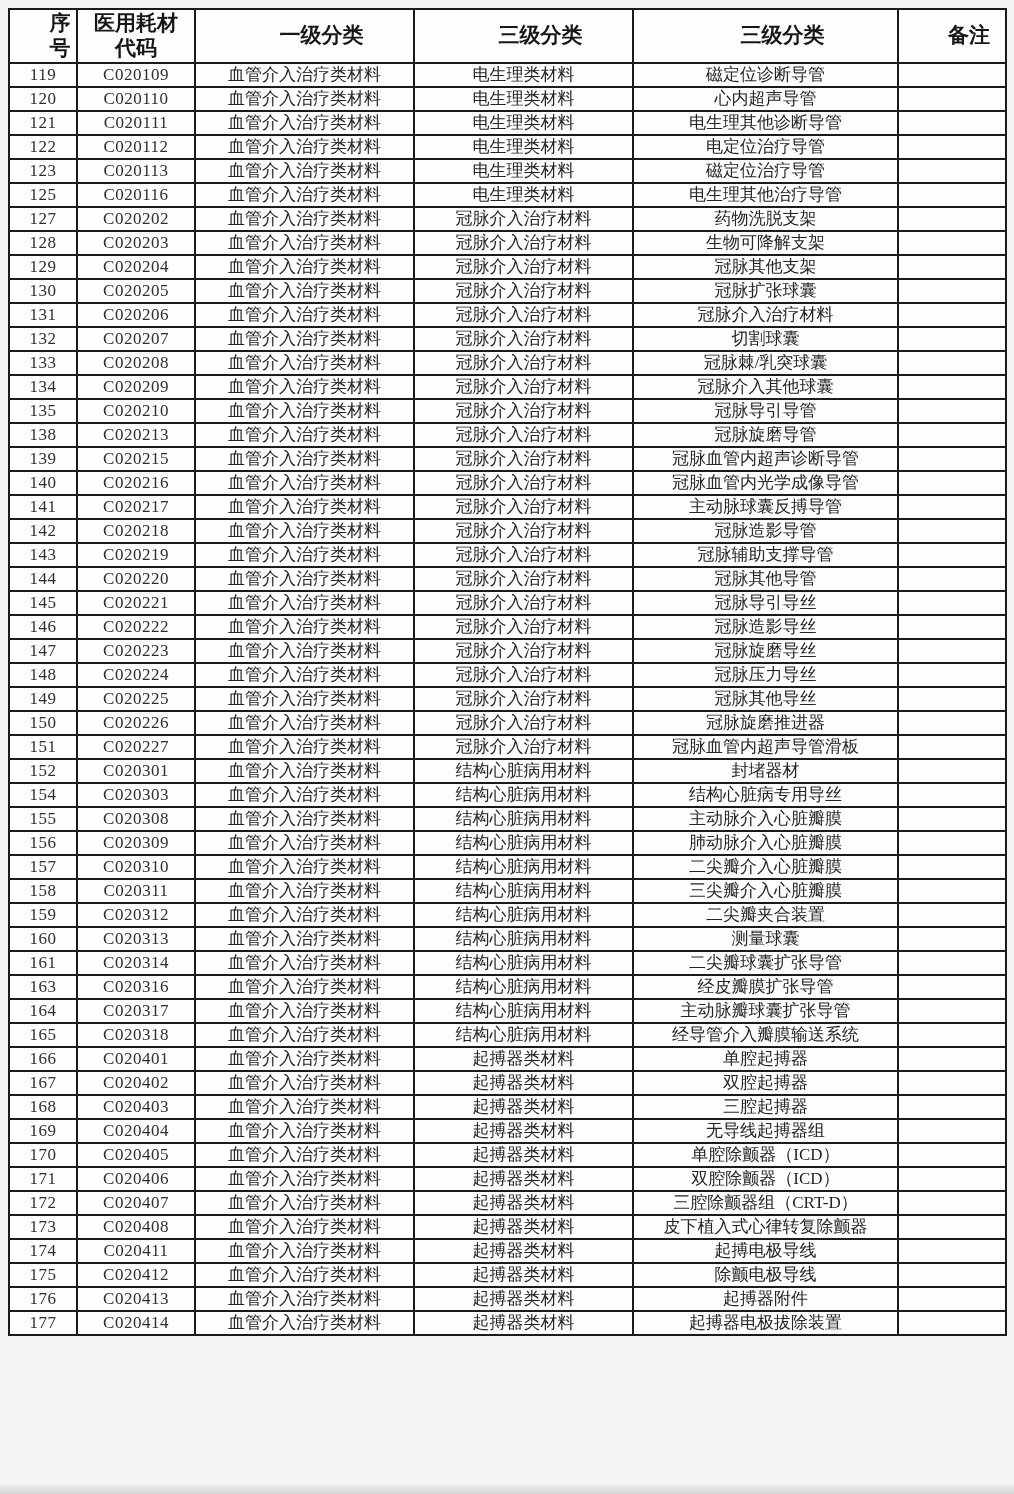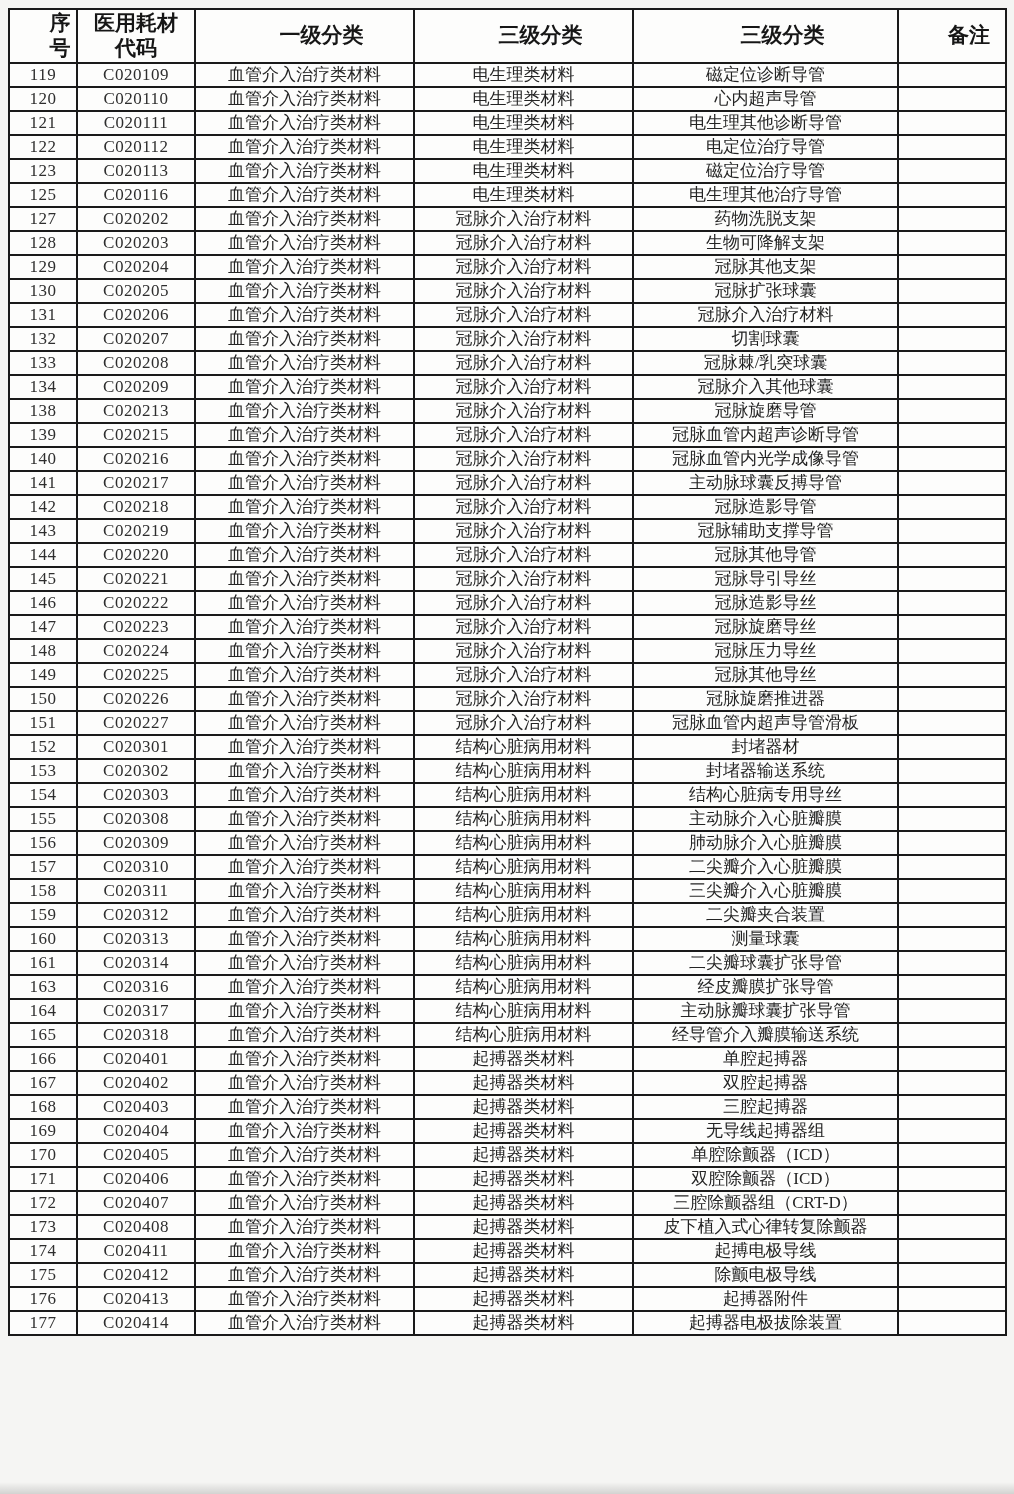--- a/index.html
+++ b/index.html
@@ -196,20 +196,28 @@
         </tr>
         <tr>
           <td>134</td>
           <td>C020209</td>
           <td>血管介入治疗类材料</td>
           <td>冠脉介入治疗材料</td>
           <td>冠脉介入其他球囊</td>
           <td></td>
         </tr>
         <tr>
+          <td>135</td>
+          <td>C020210</td>
+          <td>血管介入治疗类材料</td>
+          <td>冠脉介入治疗材料</td>
+          <td>冠脉导引导管</td>
+          <td></td>
+        </tr>
+        <tr>
           <td>138</td>
           <td>C020213</td>
           <td>血管介入治疗类材料</td>
           <td>冠脉介入治疗材料</td>
           <td>冠脉旋磨导管</td>
           <td></td>
         </tr>
         <tr>
           <td>139</td>
           <td>C020215</td>
@@ -313,28 +321,20 @@
           <td>冠脉介入治疗材料</td>
           <td>冠脉血管内超声导管滑板</td>
           <td></td>
         </tr>
         <tr>
           <td>152</td>
           <td>C020301</td>
           <td>血管介入治疗类材料</td>
           <td>结构心脏病用材料</td>
           <td>封堵器材</td>
-          <td></td>
-        </tr>
-        <tr>
-          <td>153</td>
-          <td>C020302</td>
-          <td>血管介入治疗类材料</td>
-          <td>结构心脏病用材料</td>
-          <td>封堵器输送系统</td>
           <td></td>
         </tr>
         <tr>
           <td>154</td>
           <td>C020303</td>
           <td>血管介入治疗类材料</td>
           <td>结构心脏病用材料</td>
           <td>结构心脏病专用导丝</td>
           <td></td>
         </tr>

